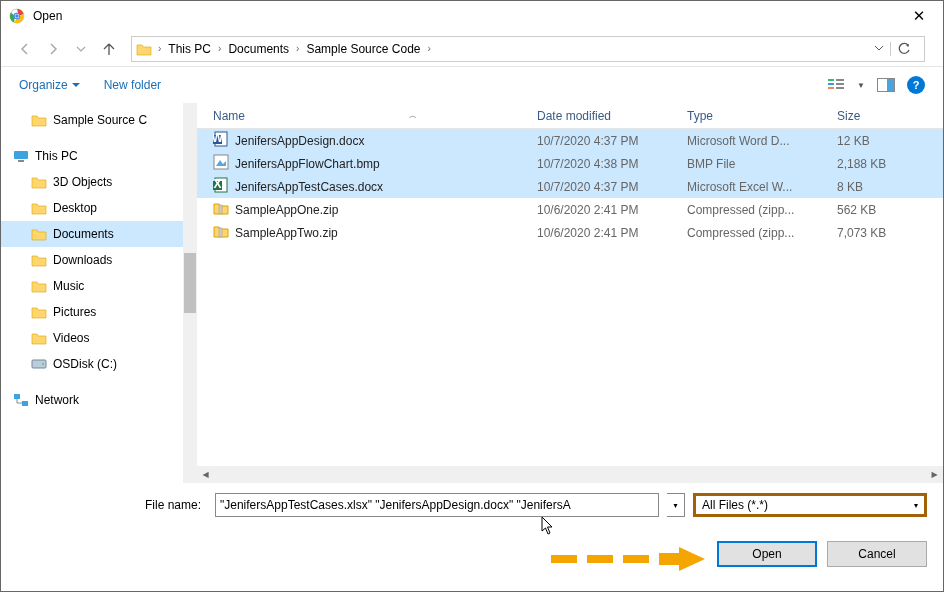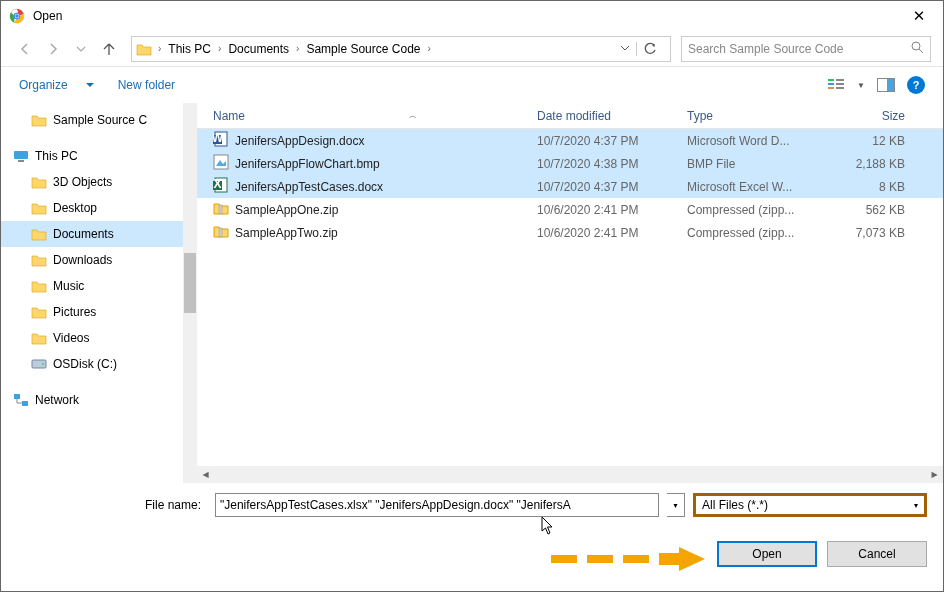--- a/index.html
+++ b/index.html
@@ -15,39 +15,39 @@
 .breadcrumb-box { flex: 1; height: 26px; border: 1px solid #ccc; display: flex; align-items: center; padding: 0 3px; gap: 2px; background: #fff; margin: 0 6px; }
 .breadcrumb-box .folder-glyph { width: 18px; height: 18px; display:flex; align-items:center; justify-content:center; }
 .breadcrumb-box .sep { color: #666; padding: 0 3px; font-size: 10px; }
 .breadcrumb-box .crumb { padding: 0 2px; color: #000; }
 .breadcrumb-box .dd { margin-left: auto; font-size: 9px; padding: 0 4px; color: #444; display:flex; align-items:center; gap:6px; }
 .breadcrumb-box .refresh { border-left: 1px solid #ccc; padding: 0 6px; height: 100%; display:flex; align-items:center; }
 .search-box { width: 250px; height: 26px; border: 1px solid #ccc; display: flex; align-items: center; padding: 0 6px; color: #888; }
 .search-box .mag { margin-left: auto; }
 
 .toolbar { height: 36px; display: flex; align-items: center; padding: 0 18px; gap: 24px; }
-.toolbar .link-btn { color: #1a6fb5; display: flex; align-items: center; gap: 18px; cursor: default; }
+.toolbar .link-btn { color: #1a6fb5; display: flex; align-items: center; gap: 4px; cursor: default; }
 .toolbar .right-tools { margin-left: auto; display: flex; align-items: center; gap: 10px; }
 .tool-icon { width: 22px; height: 22px; display:flex; align-items:center; justify-content:center; border:1px solid transparent; }
 .help-circle { width: 18px; height: 18px; border-radius: 50%; background: #0078d7; color: #fff; display:flex; align-items:center; justify-content:center; font-size: 11px; font-weight:bold; }
 
 .main { display: flex; height: 380px; }
 .tree { width: 196px; overflow: hidden; padding: 4px 0; border-right: none; position:relative; }
 .tree-item { height: 26px; display: flex; align-items: center; padding-left: 30px; gap: 6px; cursor: default; white-space:nowrap; overflow:hidden; }
 .tree-item.root { padding-left: 12px; font-weight: normal; }
 .tree-item.selected { background: #cce8ff; }
 .tree-scroll { position:absolute; right:0; top:0; bottom:0; width:14px; background:#f0f0f0; }
 .tree-thumb { position:absolute; right:1px; top:150px; width:12px; height:60px; background:#c0c0c0; }
 
 .filearea { flex: 1; display: flex; flex-direction: column; }
 .col-headers { height: 26px; display: flex; align-items: center; border-bottom: 1px solid #e5e5e5; color: #3a5b88; padding-left: 10px; }
 .col-name { width: 330px; padding-left: 6px; display:flex; align-items:center; gap:6px; }
 .col-date { width: 150px; }
 .col-type { width: 150px; }
-.col-size { width: 80px; text-align: right; padding-right: 12px; }
+.col-size { width: 80px; padding-right: 12px; }
 .sort-caret { font-size:8px; color:#666; margin-left:auto; margin-right:120px; }
 
 .file-row { height: 23px; display: flex; align-items: center; padding-left: 10px; color: #222; }
 .file-row.selected { background: #cce8ff; }
 .file-row .col-name { display: flex; align-items: center; gap: 6px; }
 .file-row .col-date, .file-row .col-type { color: #666; white-space:nowrap; overflow:hidden; text-overflow:ellipsis; }
 .file-row .col-size { color: #666; }
 
 .h-scroll { height: 17px; background:#f0f0f0; display:flex; align-items:center; margin-top:auto; }
 .h-scroll .left-btn,.h-scroll .right-btn { width:17px; height:17px; display:flex; align-items:center; justify-content:center; font-size:8px; color:#666; }
@@ -135,27 +135,20 @@
           </svg></span>
       <span class="refresh">
           <svg width="14" height="14">
             <path d="M11 3 A5 5 0 1 0 12 8" stroke="#555" fill="none" stroke-width="1.3"></path>
             <path d="M12 2 L11.5 5 L9 3.5 z" fill="#555"></path>
           </svg>
         </span>
     </span>
   </div>
 
-  <div class="search-box">
-    <span>Search Sample Source Code</span>
-    <span class="mag"><svg width="14" height="14">
-          <circle cx="6" cy="6" r="4" stroke="#888" fill="none"></circle>
-          <line x1="9" y1="9" x2="13" y2="13" stroke="#888"></line>
-        </svg></span>
-  </div>
 </div>
 
 <div class="toolbar">
   <span class="link-btn">
     <span>Organize</span>
     <svg width="8" height="8">
         <path d="M0 2 L4 6 L8 2" fill="#1a6fb5"></path>
       </svg>
   </span>
   <span class="link-btn">New folder</span>

